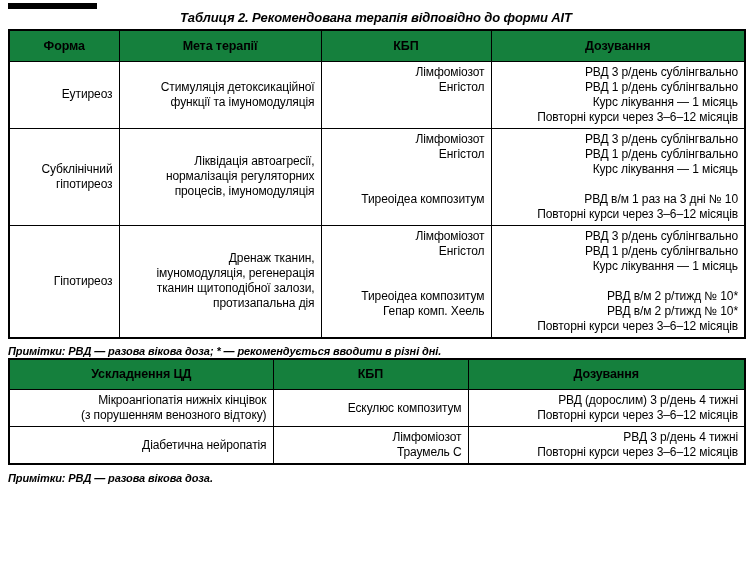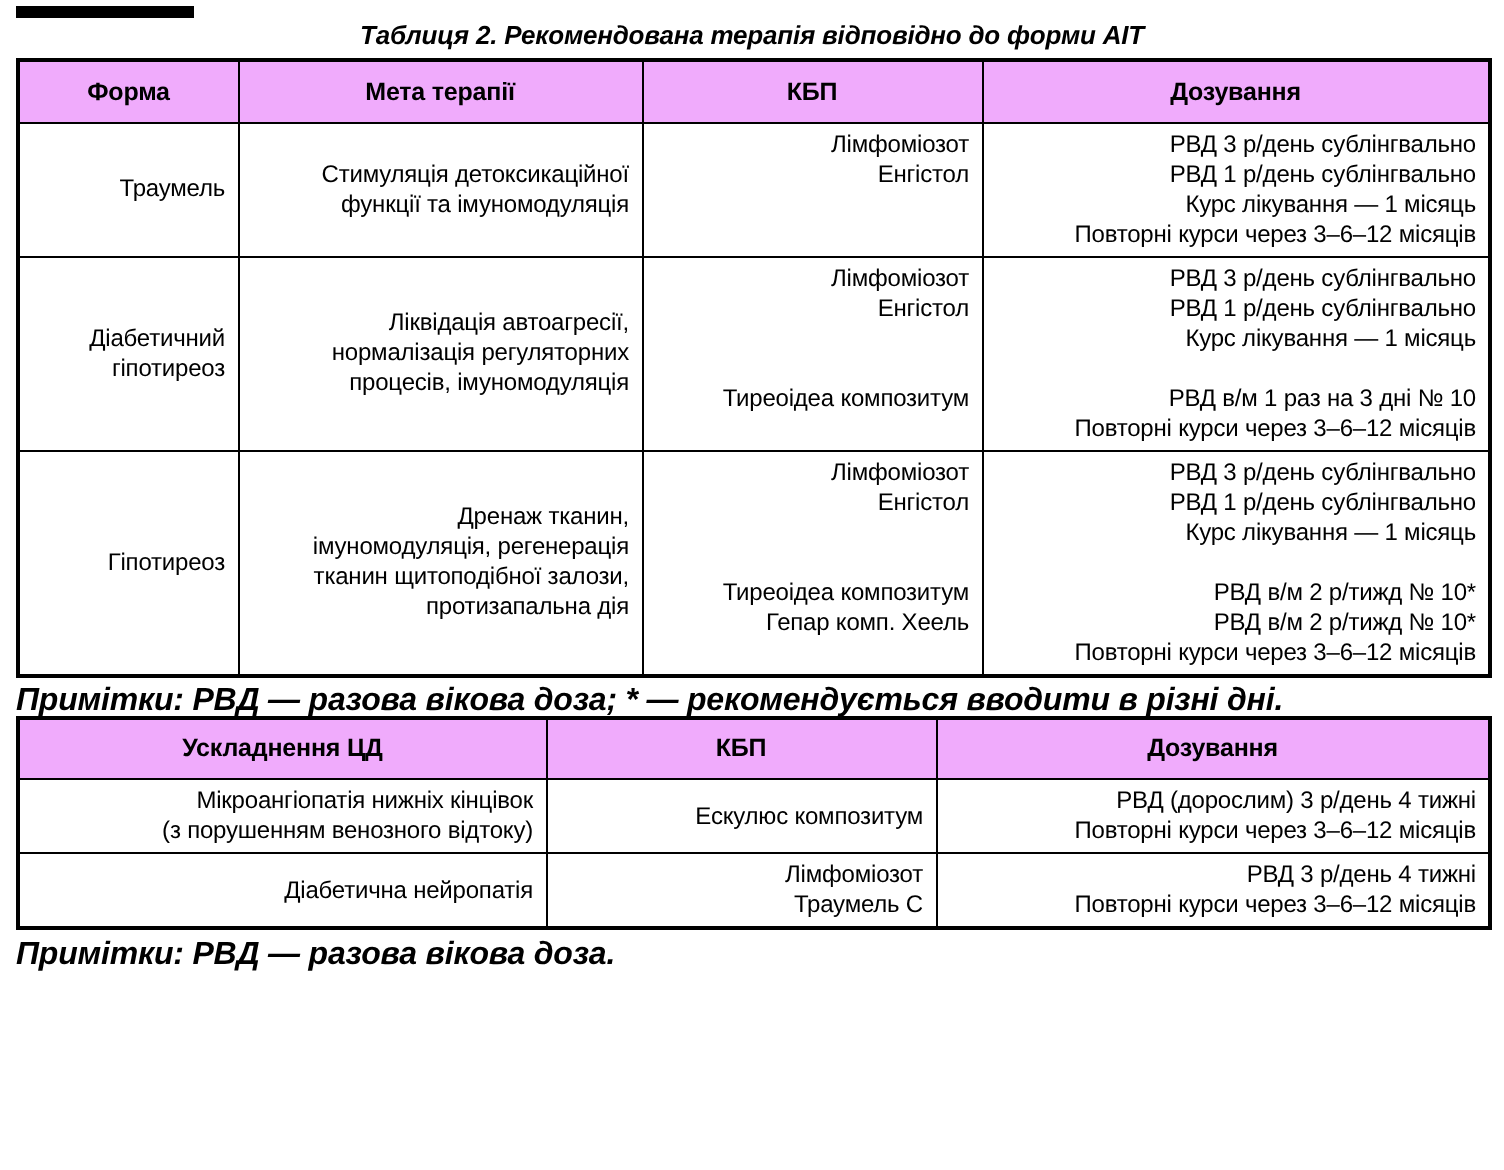--- a/index.html
+++ b/index.html
@@ -31,40 +31,40 @@
     width:736px;
     border:2px solid #000;
   }
   th, td {
     border:1px solid #000;
     box-sizing:border-box;
     letter-spacing:-0.1px;
     text-align:right;
   }
   th {
-    background:#f0abfc;
+    background:#15803d;
     font-weight:bold;
     font-size:12.5px;
     height:31px;
     text-align:center;
     padding:2px 4px;
   }
   td {
     font-size:12px;
     line-height:15px;
     padding:3px 6px;
     white-space:pre-line;
     vertical-align:top;
   }
   .t2 td.c-form, .t2 td.c-goal { vertical-align:middle; }
   .t3 td { vertical-align:middle; }
   .footnote {
     margin:5px 0 0 8px;
     font-weight:bold; font-style:italic;
-    font-size:16px; line-height:14px;
+    font-size:11px; line-height:14px;
     letter-spacing:-0.1px;
   }
   .footnote.f2 { margin-top:6px; }
 </style>
 </head>
 <body>
 
 <div class="page">
 
   <div class="edge-rule"></div>
@@ -81,32 +81,32 @@
     <thead>
       <tr>
         <th>Форма</th>
         <th>Мета терапії</th>
         <th>КБП</th>
         <th>Дозування</th>
       </tr>
     </thead>
     <tbody>
       <tr>
-        <td class="c-form">Траумель</td>
+        <td class="c-form">Еутиреоз</td>
         <td class="c-goal">Стимуляція детоксикаційної
 функції та імуномодуляція</td>
         <td class="c-kbp">Лімфоміозот
 Енгістол</td>
         <td class="c-dose">РВД 3 р/день сублінгвально
 РВД 1 р/день сублінгвально
 Курс лікування — 1 місяць
 Повторні курси через 3–6–12 місяців</td>
       </tr>
       <tr>
-        <td class="c-form">Діабетичний гіпотиреоз</td>
+        <td class="c-form">Субклінічний гіпотиреоз</td>
         <td class="c-goal">Ліквідація автоагресії,
 нормалізація регуляторних
 процесів, імуномодуляція</td>
         <td class="c-kbp">Лімфоміозот
 Енгістол
 
 
 Тиреоідеа композитум</td>
         <td class="c-dose">РВД 3 р/день сублінгвально
 РВД 1 р/день сублінгвально

